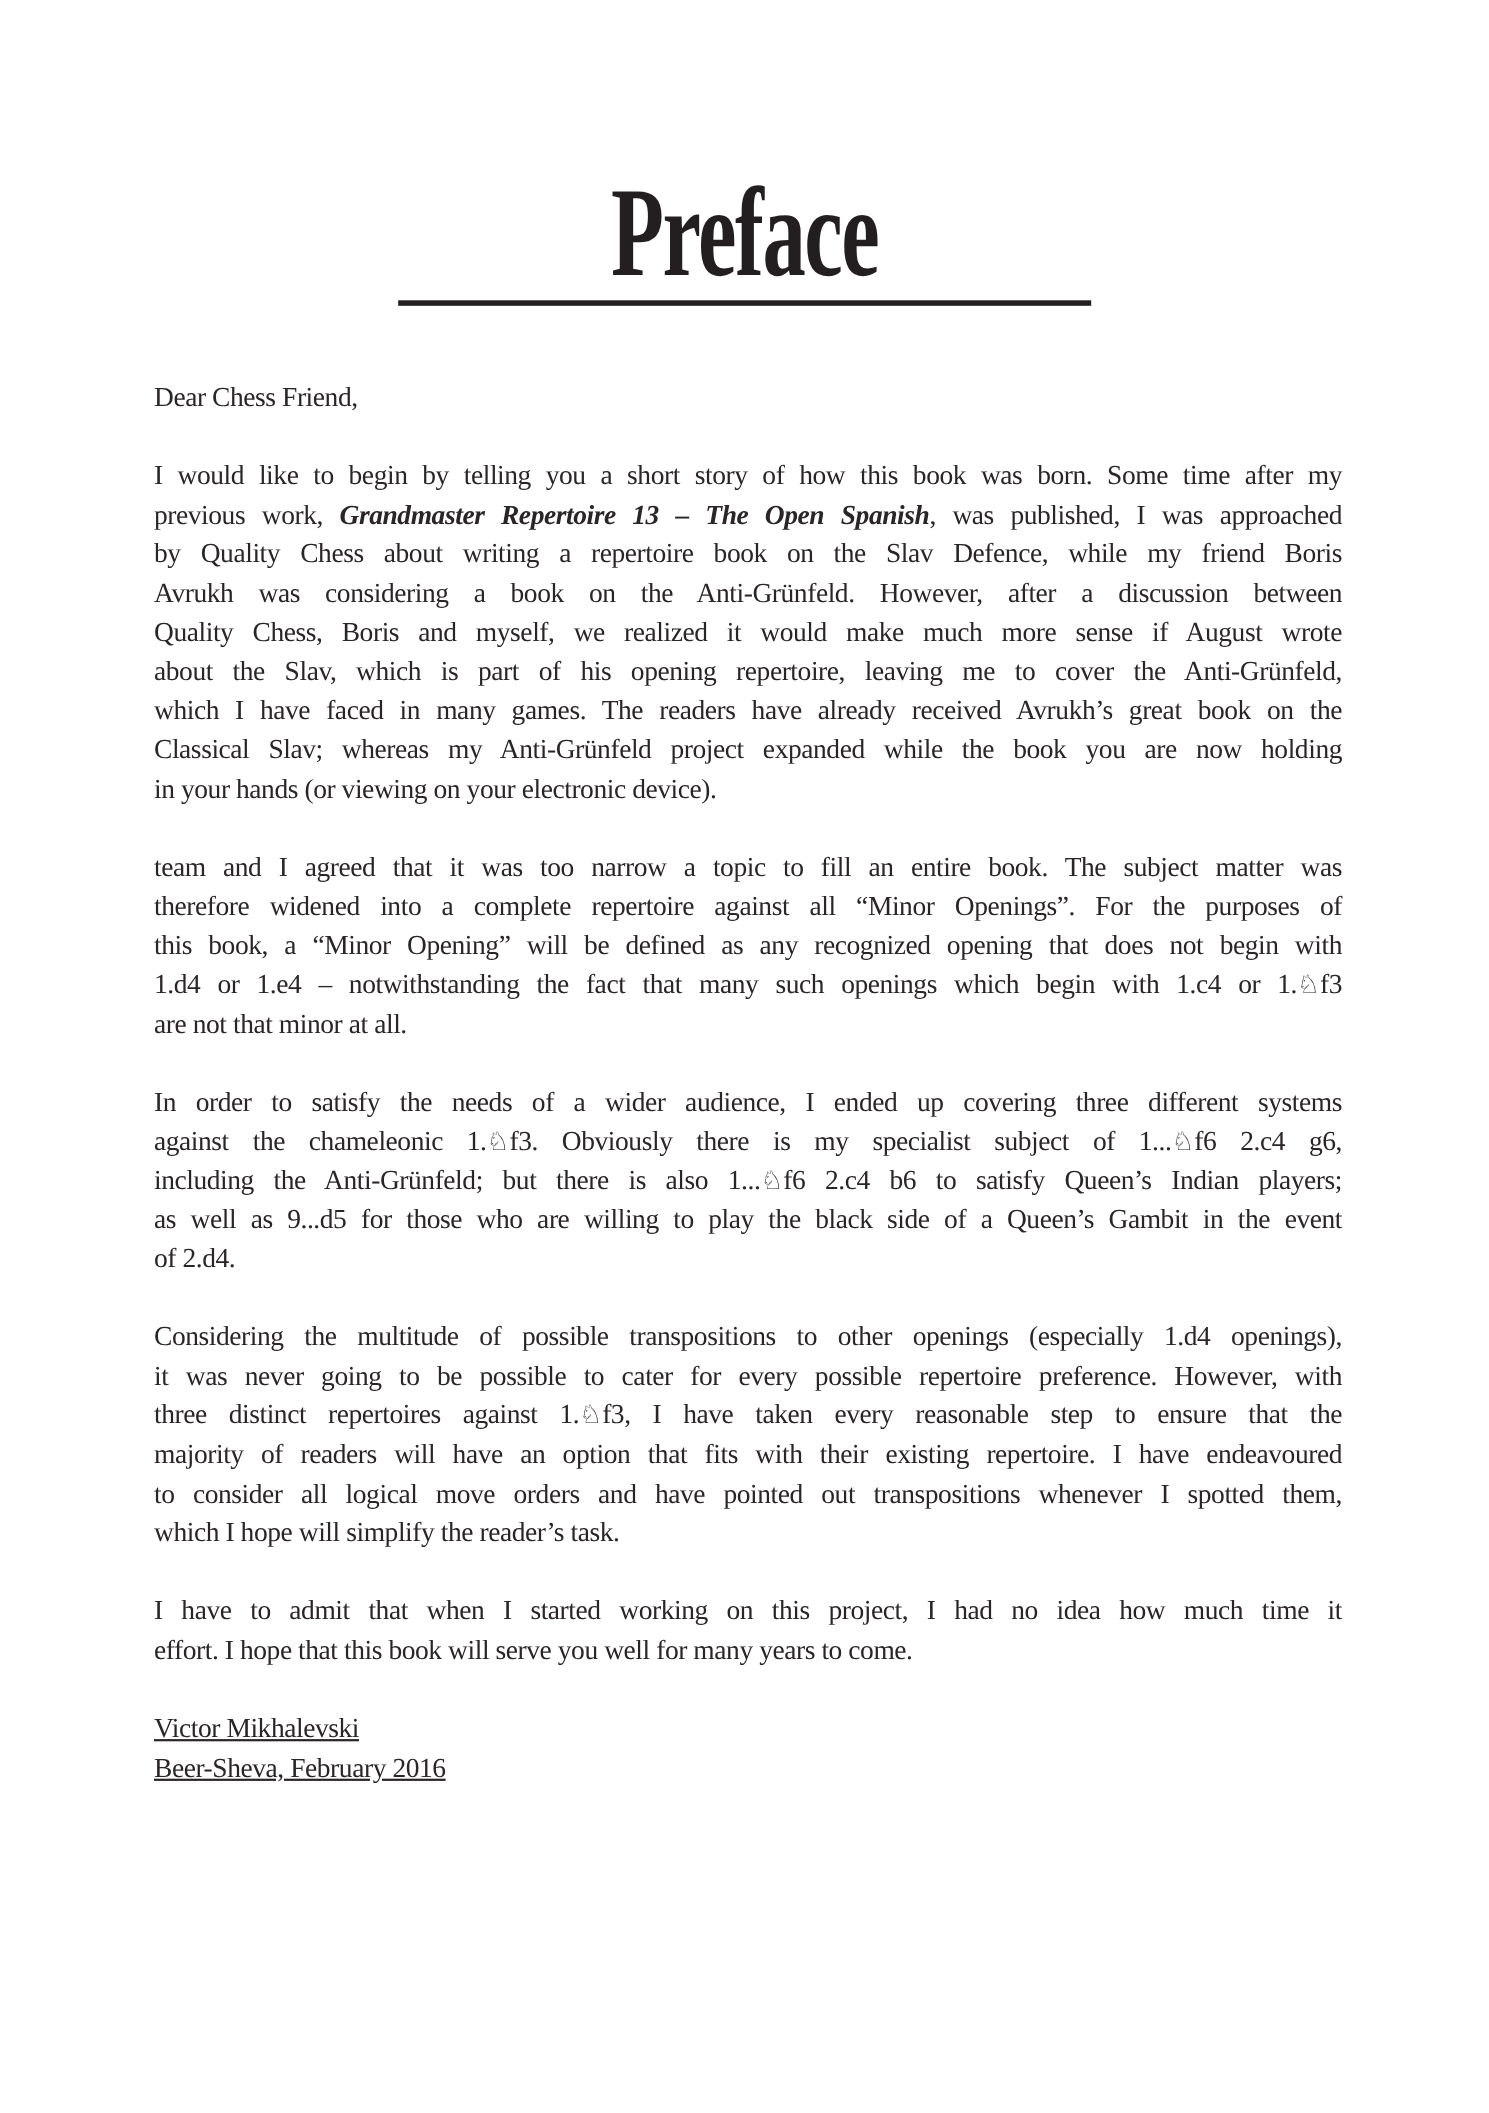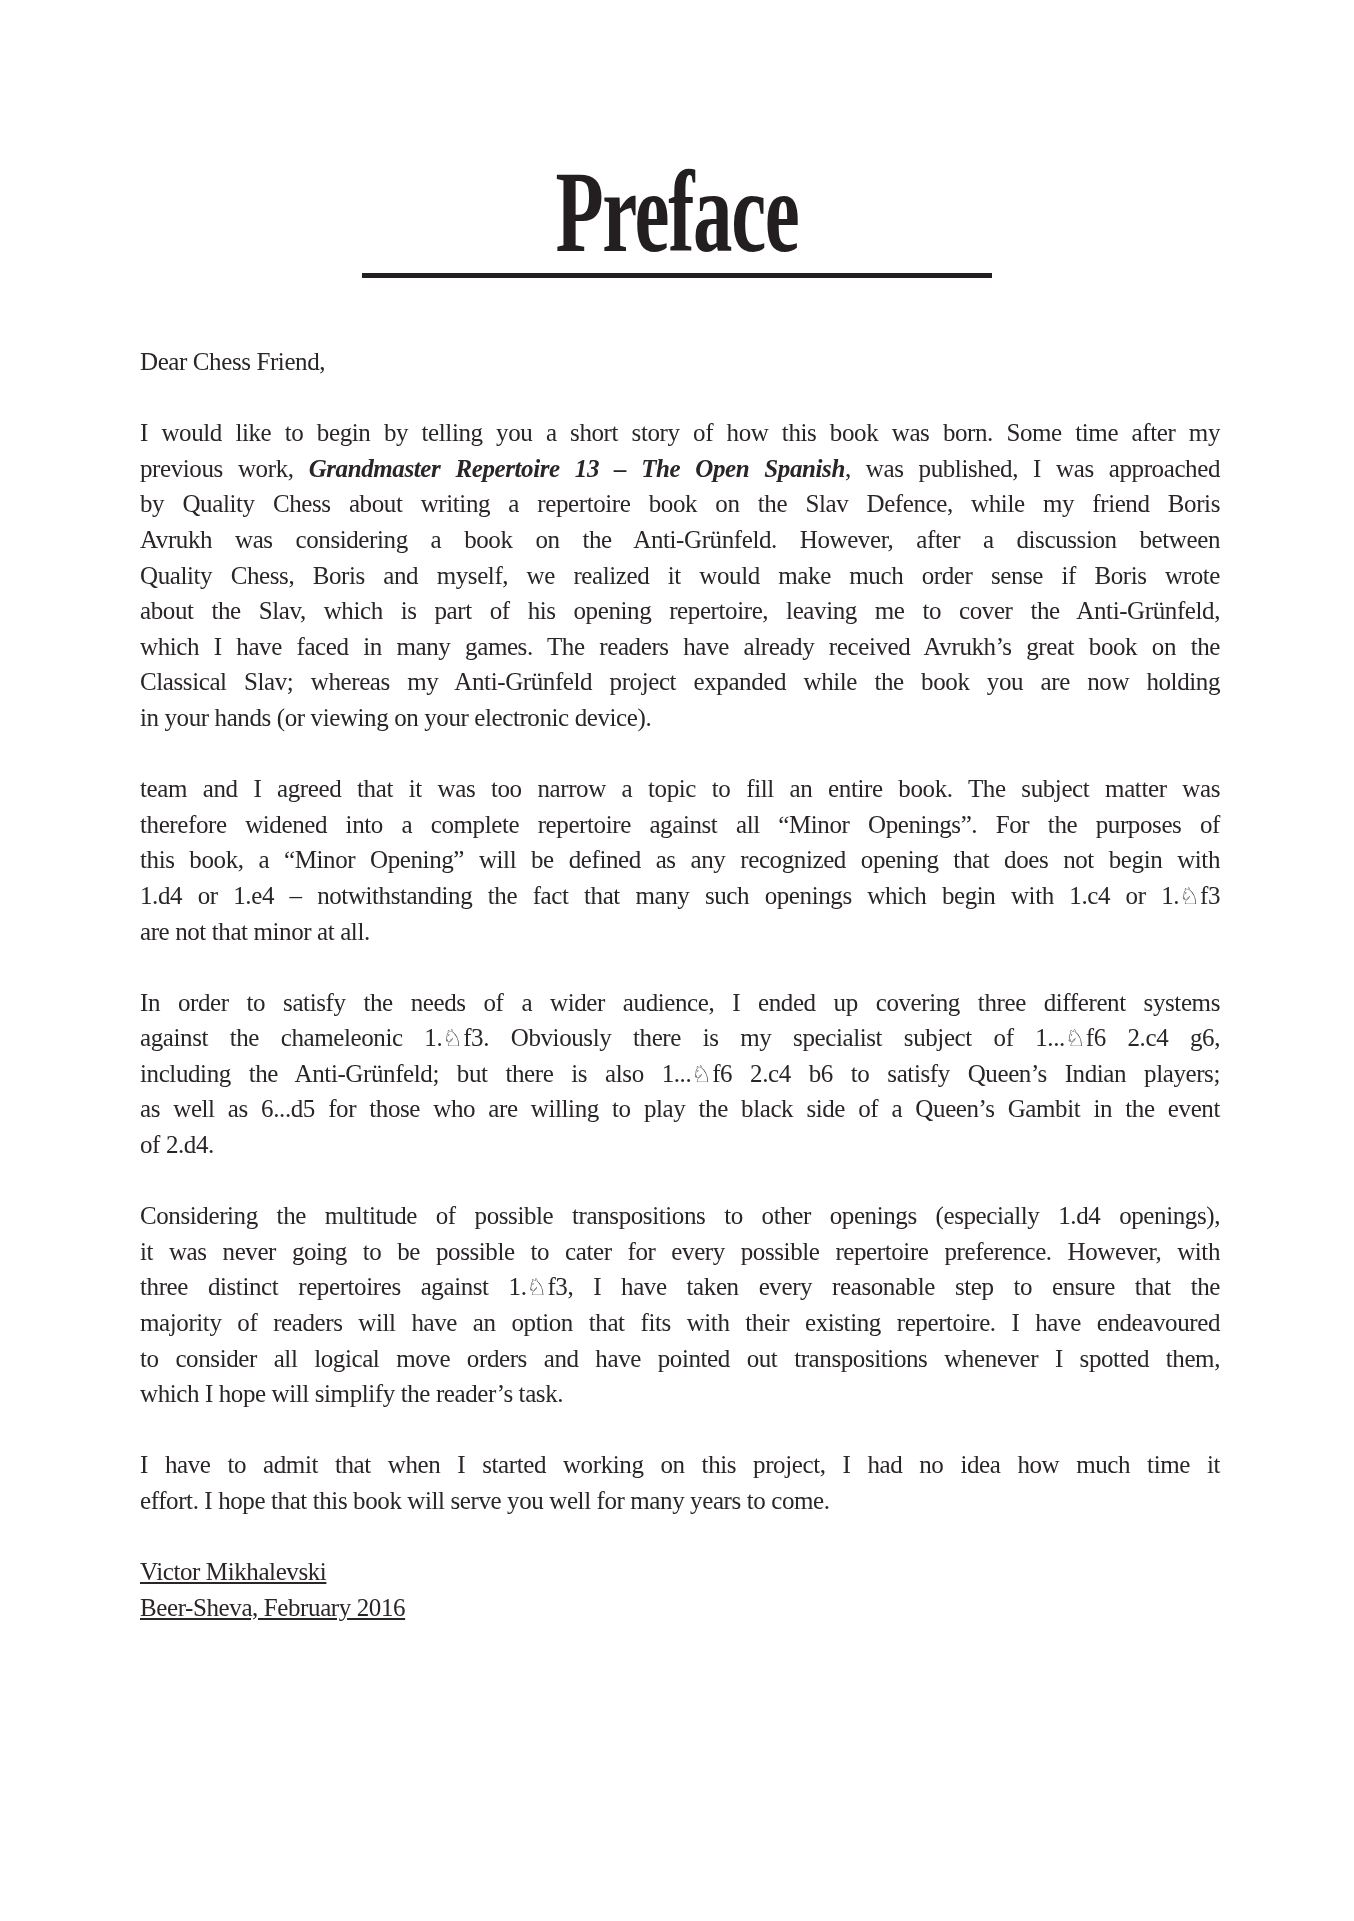--- a/index.html
+++ b/index.html
@@ -67,38 +67,38 @@
   <div class="body-block">
     <div class="para">
       <div class="line last">Dear Chess Friend,</div>
     </div>
     <div>
         <div class="para">
           <div class="line">I would like to begin by telling you a short story of how this book was born. Some time after my</div>
           <div class="line">previous work, <i>Grandmaster Repertoire 13 – The Open Spanish</i>, was published, I was approached</div>
           <div class="line">by Quality Chess about writing a repertoire book on the Slav Defence, while my friend Boris</div>
           <div class="line">Avrukh was considering a book on the Anti-Grünfeld. However, after a discussion between</div>
-          <div class="line">Quality Chess, Boris and myself, we realized it would make much order sense if Boris wrote</div>
+          <div class="line">Quality Chess, Boris and myself, we realized it would make much more sense if August wrote</div>
           <div class="line">about the Slav, which is part of his opening repertoire, leaving me to cover the Anti-Grünfeld,</div>
           <div class="line">which I have faced in many games. The readers have already received Avrukh’s great book on the</div>
           <div class="line">Classical Slav; whereas my Anti-Grünfeld project expanded while the book you are now holding</div>
           <div class="line last">in your hands (or viewing on your electronic device).</div>
         </div>
         <div class="para">
           <div class="line">team and I agreed that it was too narrow a topic to fill an entire book. The subject matter was</div>
           <div class="line">therefore widened into a complete repertoire against all “Minor Openings”. For the purposes of</div>
           <div class="line">this book, a “Minor Opening” will be defined as any recognized opening that does not begin with</div>
           <div class="line">1.d4 or 1.e4 – notwithstanding the fact that many such openings which begin with 1.c4 or 1.<span class="kn">♘</span>f3</div>
           <div class="line last">are not that minor at all.</div>
         </div>
         <div class="para">
           <div class="line">In order to satisfy the needs of a wider audience, I ended up covering three different systems</div>
           <div class="line">against the chameleonic 1.<span class="kn">♘</span>f3. Obviously there is my specialist subject of 1...<span class="kn">♘</span>f6 2.c4 g6,</div>
           <div class="line">including the Anti-Grünfeld; but there is also 1...<span class="kn">♘</span>f6 2.c4 b6 to satisfy Queen’s Indian players;</div>
-          <div class="line">as well as 6...d5 for those who are willing to play the black side of a Queen’s Gambit in the event</div>
+          <div class="line">as well as 9...d5 for those who are willing to play the black side of a Queen’s Gambit in the event</div>
           <div class="line last">of 2.d4.</div>
         </div>
         <div class="para">
           <div class="line">Considering the multitude of possible transpositions to other openings (especially 1.d4 openings),</div>
           <div class="line">it was never going to be possible to cater for every possible repertoire preference. However, with</div>
           <div class="line">three distinct repertoires against 1.<span class="kn">♘</span>f3, I have taken every reasonable step to ensure that the</div>
           <div class="line">majority of readers will have an option that fits with their existing repertoire. I have endeavoured</div>
           <div class="line">to consider all logical move orders and have pointed out transpositions whenever I spotted them,</div>
           <div class="line last">which I hope will simplify the reader’s task.</div>
         </div>

